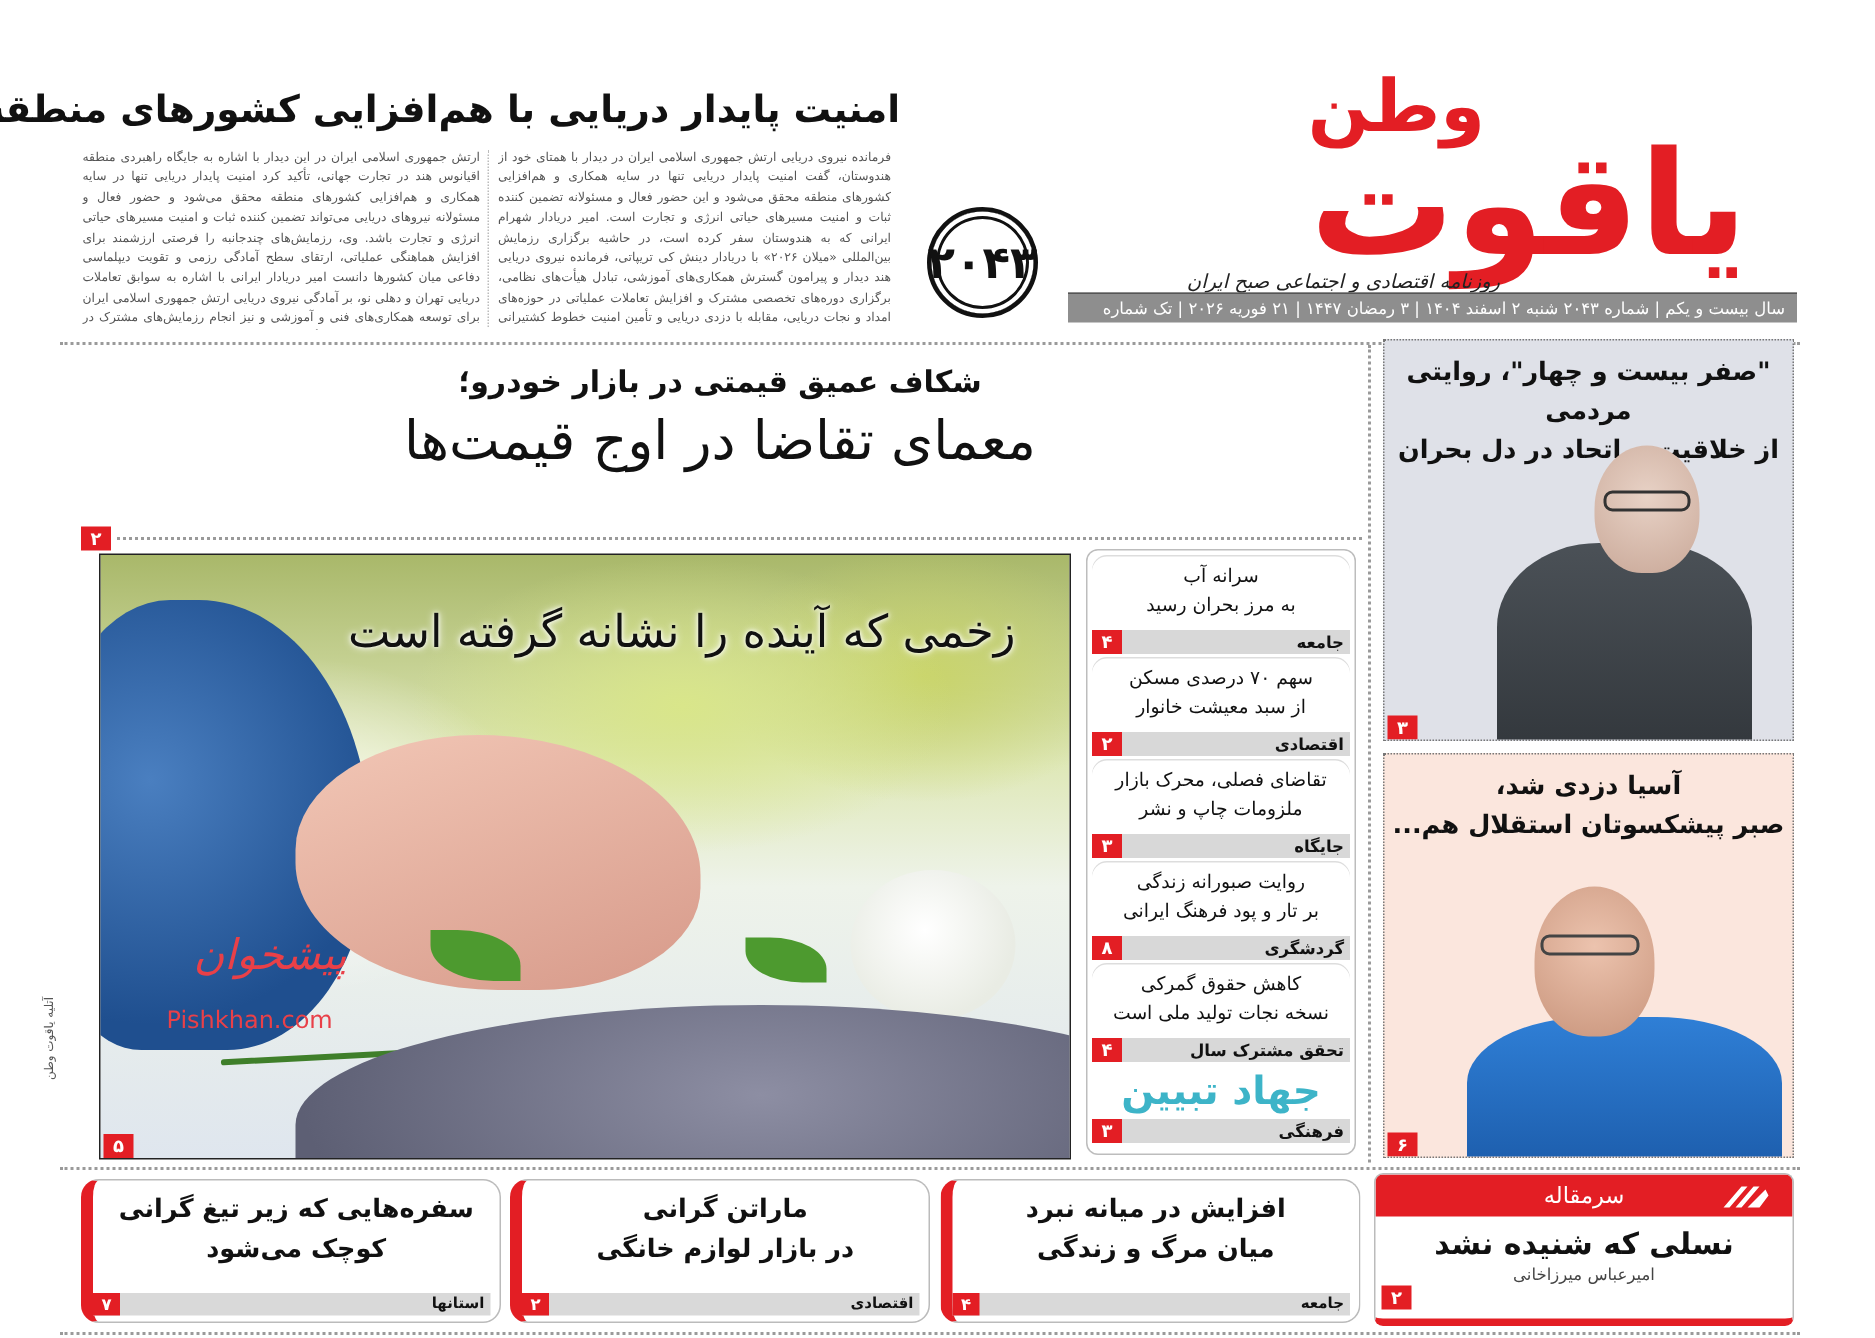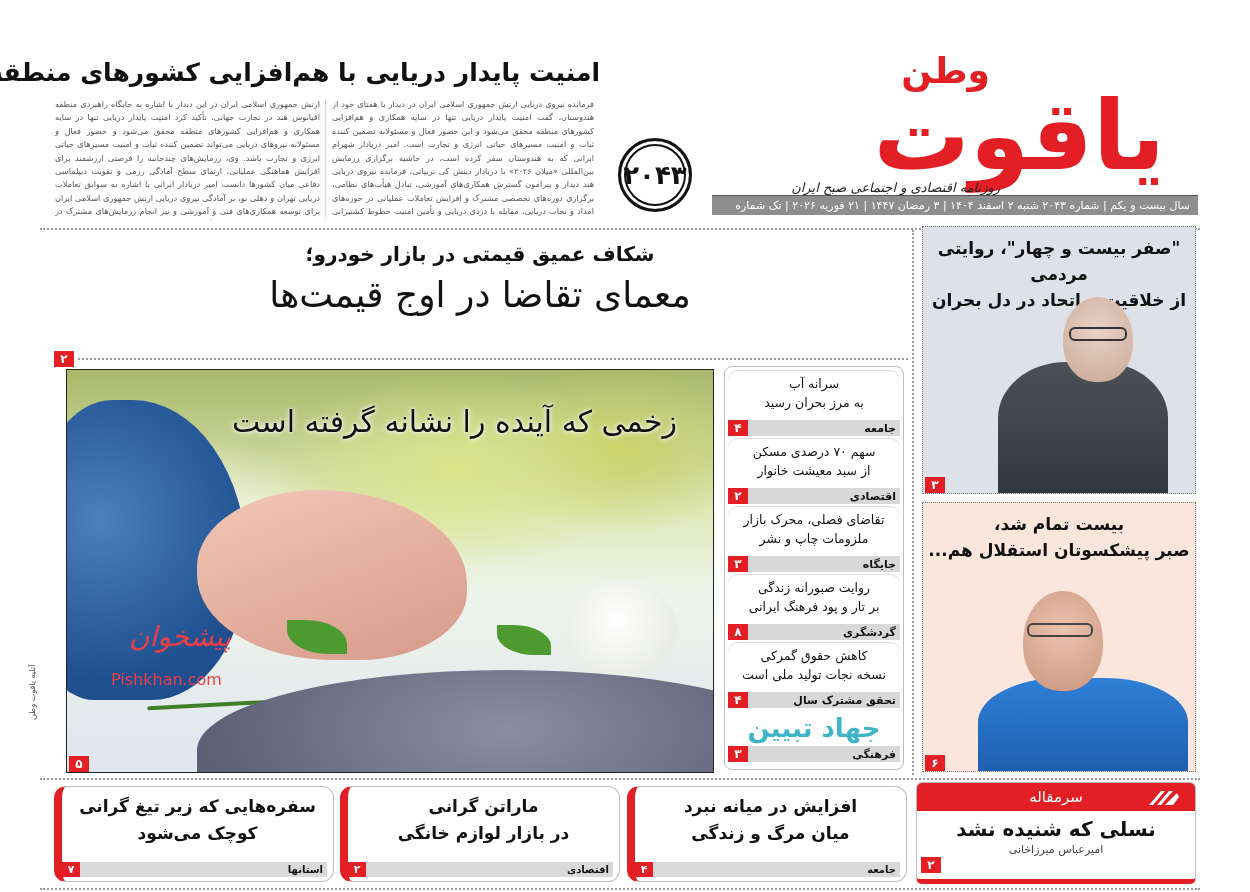--- a/index.html
+++ b/index.html
@@ -5,24 +5,24 @@
   * { box-sizing: border-box; margin: 0; padding: 0; }
   body { width: 1250px; height: 892px; background: #ffffff; font-family: "DejaVu Sans", sans-serif; position: relative; overflow: hidden; color: #111; }
   .abs { position: absolute; }
   .rtl { direction: rtl; }
   .dotted-h { border-top: 2px dotted #9a9a9a; height: 0; }
   .dotted-v { border-left: 2px dotted #9a9a9a; width: 0; }
   .badge { background: #e31e24; color: #fff; font-weight: bold; font-size: 12px; text-align: center; line-height: 16px; width: 20px; height: 16px; }
 
   
   .logo-main { color: #e31e24; font-weight: 900; font-size: 96px; line-height: 96px; letter-spacing: -4px; font-family: "DejaVu Sans", sans-serif; }
-  .logo-sub { color: #e31e24; font-weight: 900; font-size: 36px; line-height: 46px; }
+  .logo-sub { color: #e31e24; font-weight: 900; font-size: 48px; line-height: 46px; }
   .tagline { font-family: "DejaVu Serif", serif; font-style: italic; font-size: 13px; color: #222; }
   .infobar { background: #8e8e8e; color: #fff; font-size: 11px; line-height: 20px; text-align: right; padding: 0 8px; border-top: 1px solid #555; }
-  .issue-circle { width: 74px; height: 74px; border-radius: 50%; border: 3px solid #111; box-shadow: inset 0 0 0 3px #fff, inset 0 0 0 5px #111; background:#fff; display:flex; align-items:center; justify-content:center; font-size: 26px; font-weight: bold; }
+  .issue-circle { width: 74px; height: 74px; border-radius: 50%; border: 3px solid #111; box-shadow: inset 0 0 0 3px #fff, inset 0 0 0 5px #111; background:#fff; display:flex; align-items:center; justify-content:center; font-size: 30px; font-weight: bold; }
 
   
   .top-title { font-size: 25px; font-weight: 900; text-align: right; white-space: nowrap; }
   .body-col { font-size: 8.2px; line-height: 13.4px; color: #555; text-align: justify; text-align-last: right; }
 
   
   .kicker { font-size: 20px; font-weight: bold; text-align: center; }
   .mega { font-size: 36px; font-weight: 400; text-align: center; letter-spacing: -1px; white-space: nowrap; }
 
   
@@ -175,21 +175,21 @@
     <div>از خلاقیت و اتحاد در دل بحران</div>
   </div>
   <div class="abs person1-shirt" style="left:75px;top:135px;width:170px;height:140px;"></div>
   <div class="abs person1-head" style="left:140px;top:70px;width:70px;height:85px;"></div>
   <div class="abs" style="left:146px;top:100px;width:58px;height:14px;border:2px solid #333;border-radius:6px;"></div>
   <div class="abs badge" style="left:2px;top:250px;">۳</div>
 </div>
 
 <div class="abs right-card" style="left:922px;top:502px;width:274px;height:270px;background:#fbe6dd;overflow:hidden;">
   <div class="right-title rtl" style="padding-top:8px;">
-    <div>بیست تمام شد،</div>
+    <div>آسیا دزدی شد،</div>
     <div>صبر پیشکسوتان استقلال هم...</div>
   </div>
   <div class="abs person2-jacket" style="left:55px;top:175px;width:210px;height:110px;"></div>
   <div class="abs person2-head" style="left:100px;top:88px;width:80px;height:100px;"></div>
   <div class="abs" style="left:104px;top:120px;width:66px;height:14px;border:2px solid #444;border-radius:6px;"></div>
   <div class="abs badge" style="left:2px;top:252px;">۶</div>
 </div>
 
 <div class="abs dotted-h" style="left:40px;top:778px;width:1160px;"></div>
 

